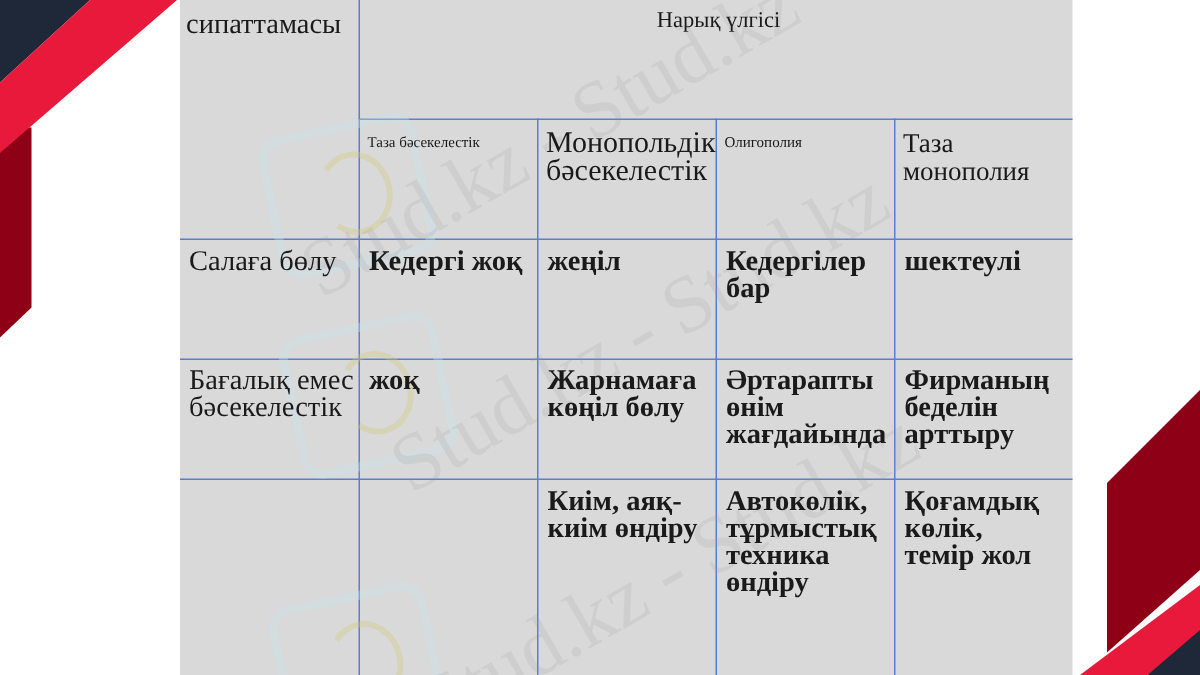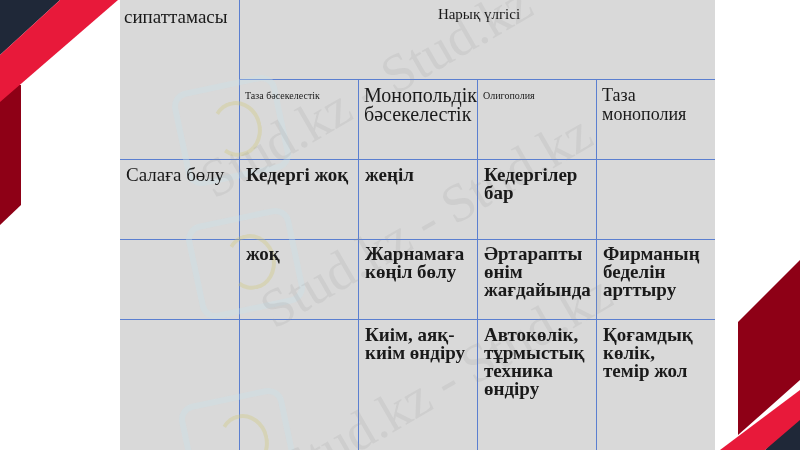--- a/index.html
+++ b/index.html
@@ -50,21 +50,23 @@
   <div class="cell" style="left:121px;top:5px;width:476px;text-align:center;font-size:15px">Нарық үлгісі</div>
   <div class="cell" style="left:125px;top:86px;width:110px;font-size:10px;line-height:19px">Таза бәсекелестік</div>
   <div class="cell" style="left:244px;top:86px;width:110px;font-size:20px;line-height:19px">Монопольдік бәсекелестік</div>
   <div class="cell" style="left:363px;top:86px;width:110px;font-size:10px;line-height:19px">Олигополия</div>
   <div class="cell" style="left:482px;top:86px;width:110px;font-size:18px;line-height:19px">Таза монополия</div>
 
   <div class="cell" style="left:6px;top:166px;width:110px">Салаға бөлу</div>
   <div class="cell bold" style="left:126px;top:166px;width:110px">Кедергі жоқ</div>
   <div class="cell bold" style="left:245px;top:166px;width:110px">жеңіл</div>
   <div class="cell bold" style="left:364px;top:166px;width:112px">Кедергілер бар</div>
+  <div class="cell bold" style="left:483px;top:166px;width:110px">шектеулі</div>
 
+  <div class="cell" style="left:6px;top:245px;width:110px">Бағалық емес бәсекелестік</div>
   <div class="cell bold" style="left:126px;top:245px;width:110px">жоқ</div>
   <div class="cell bold" style="left:245px;top:245px;width:100px">Жарнамаға көңіл бөлу</div>
   <div class="cell bold" style="left:364px;top:245px;width:90px">Әртарапты өнім жағдайында</div>
   <div class="cell bold" style="left:483px;top:245px;width:90px">Фирманың беделін арттыру</div>
 
   <div class="cell bold" style="left:245px;top:326px;width:110px">Киім, аяқ-киім өндіру</div>
   <div class="cell bold" style="left:364px;top:326px;width:110px">Автокөлік, тұрмыстық техника өндіру</div>
   <div class="cell bold" style="left:483px;top:326px;width:100px">Қоғамдық көлік, темір жол</div>
 </div>
 

